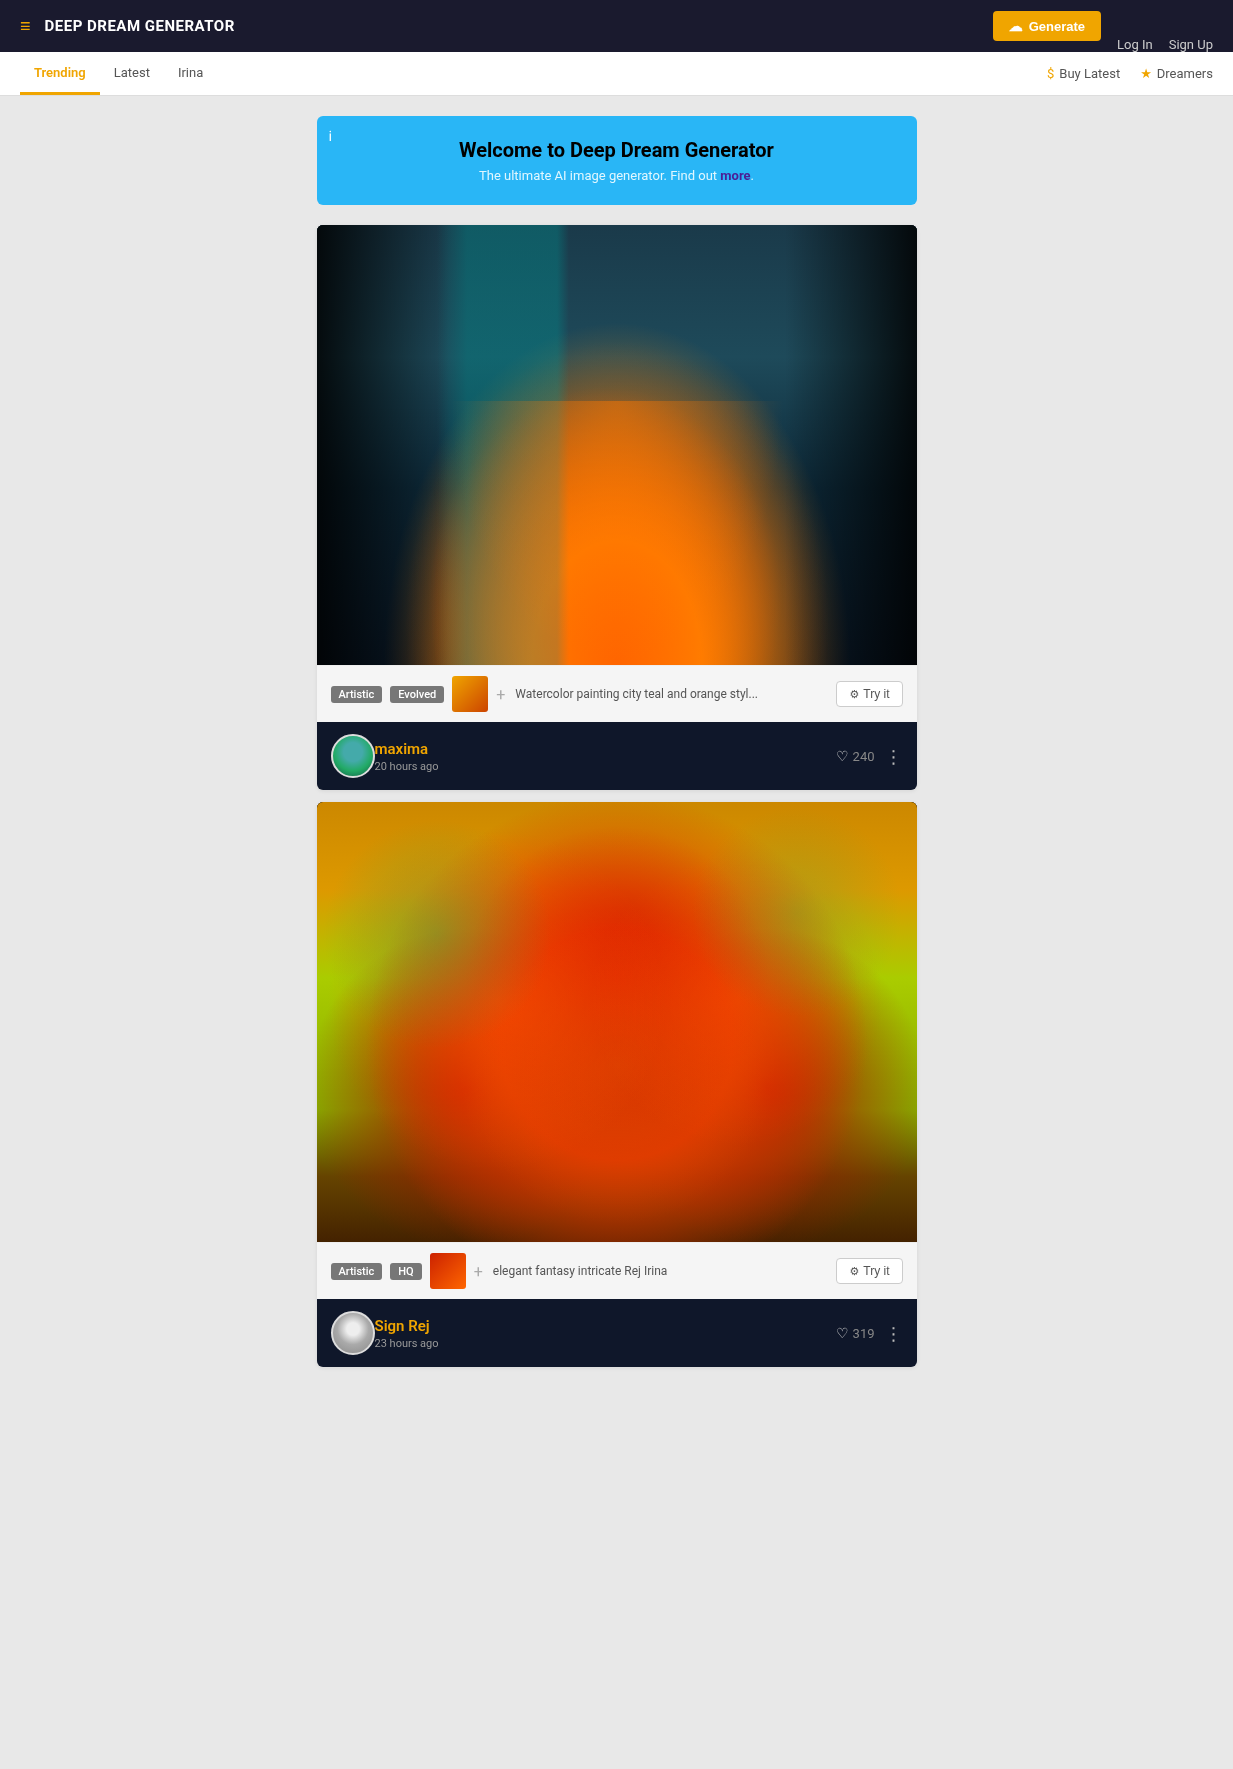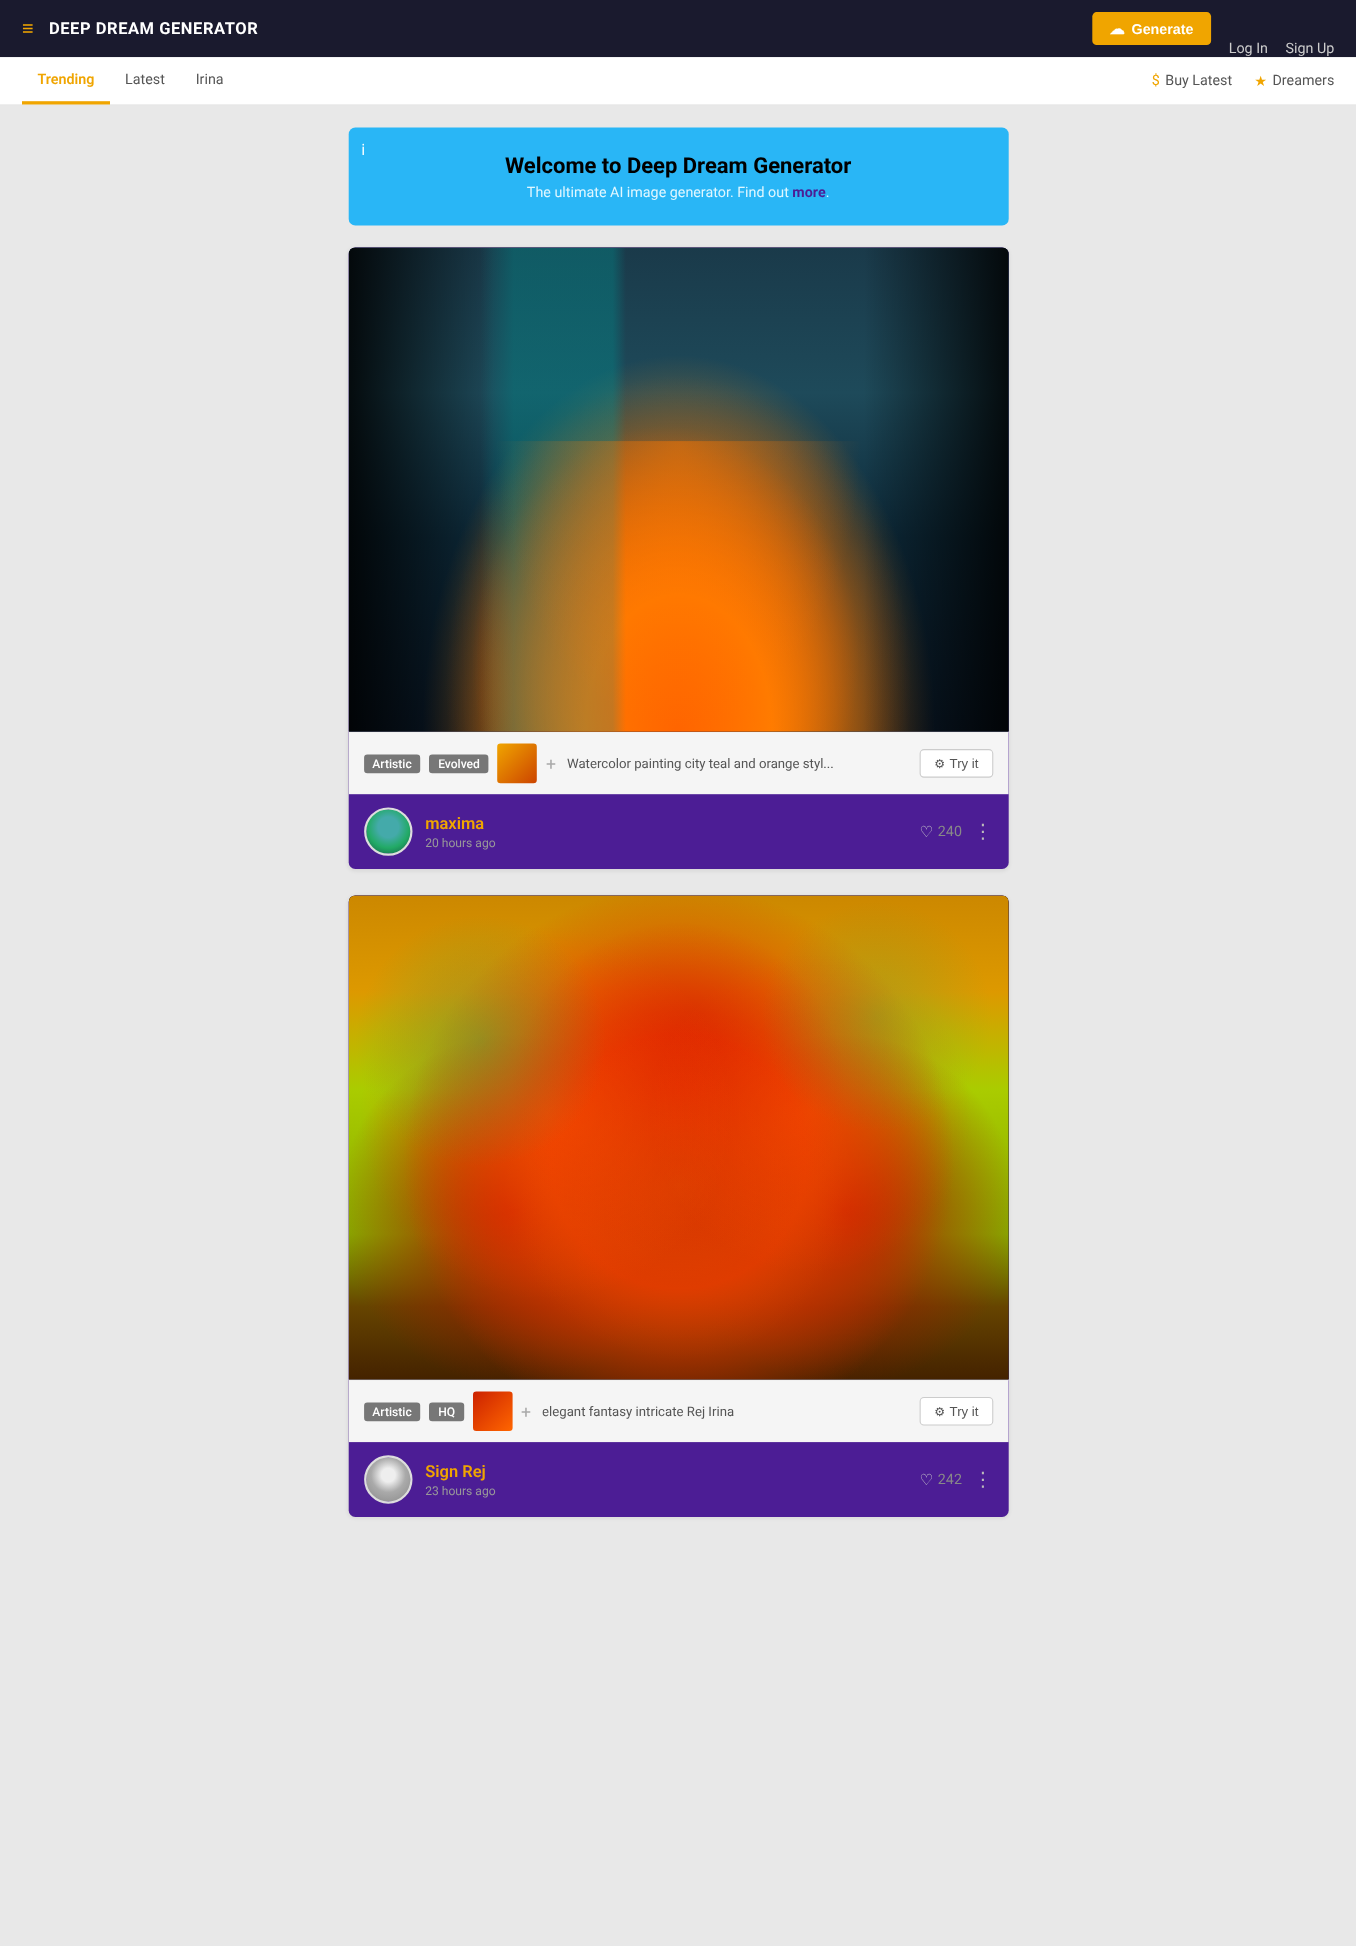--- a/index.html
+++ b/index.html
@@ -91,24 +91,24 @@
       color: #000000;
       font-size: 20px;
       font-weight: 700;
       margin-bottom: 6px;
     }
     .welcome-banner p { color: #e0f7ff; font-size: 13px; }
     .welcome-banner .more-link { color: #4c1d95; font-weight: 700; text-decoration: none; cursor: pointer; }
 
     
     .post-card {
-      background: #4c1d95;
+      background: #0f172a;
       border-radius: 6px;
       overflow: hidden;
-      margin-bottom: 24px;
+      margin-bottom: 12px;
       box-shadow: 0 1px 4px rgba(0,0,0,0.08);
     }
 
     
     .post-image-wrap {
       width: 100%;
       position: relative;
       background: #000;
       display: flex;
       justify-content: center;
@@ -238,21 +238,21 @@
     }
     .try-btn .gear-icon { font-size: 11px; }
 
     
     .post-author {
       display: flex;
       align-items: center;
       justify-content: space-between;
       padding: 12px 14px;
     }
-    .author-left { display: flex; align-items: center; gap: 12px; }
+    .author-left { display: flex; align-items: center; gap: 0; }
     .avatar {
       width: 44px;
       height: 44px;
       border-radius: 50%;
       overflow: hidden;
       flex-shrink: 0;
       border: 2px solid #ddd;
     }
     .avatar-city {
       background: radial-gradient(circle at 50% 40%, #4aa 30%, #2a6 60%, #154 100%);
@@ -376,20 +376,20 @@
       <div class="author-left">
         <div class="avatar avatar-trees"></div>
         <div class="author-info">
           <div class="author-name">Sign Rej</div>
           <div class="time-ago">23 hours ago</div>
         </div>
       </div>
       <div class="post-actions">
         <div class="like-count">
           <span class="heart-icon">♡</span>
-          <span>242</span>
+          <span>319</span>
         </div>
         <span class="more-icon">⋮</span>
       </div>
     </div>
   </div>
 
 </main>
 
 </body></html>

